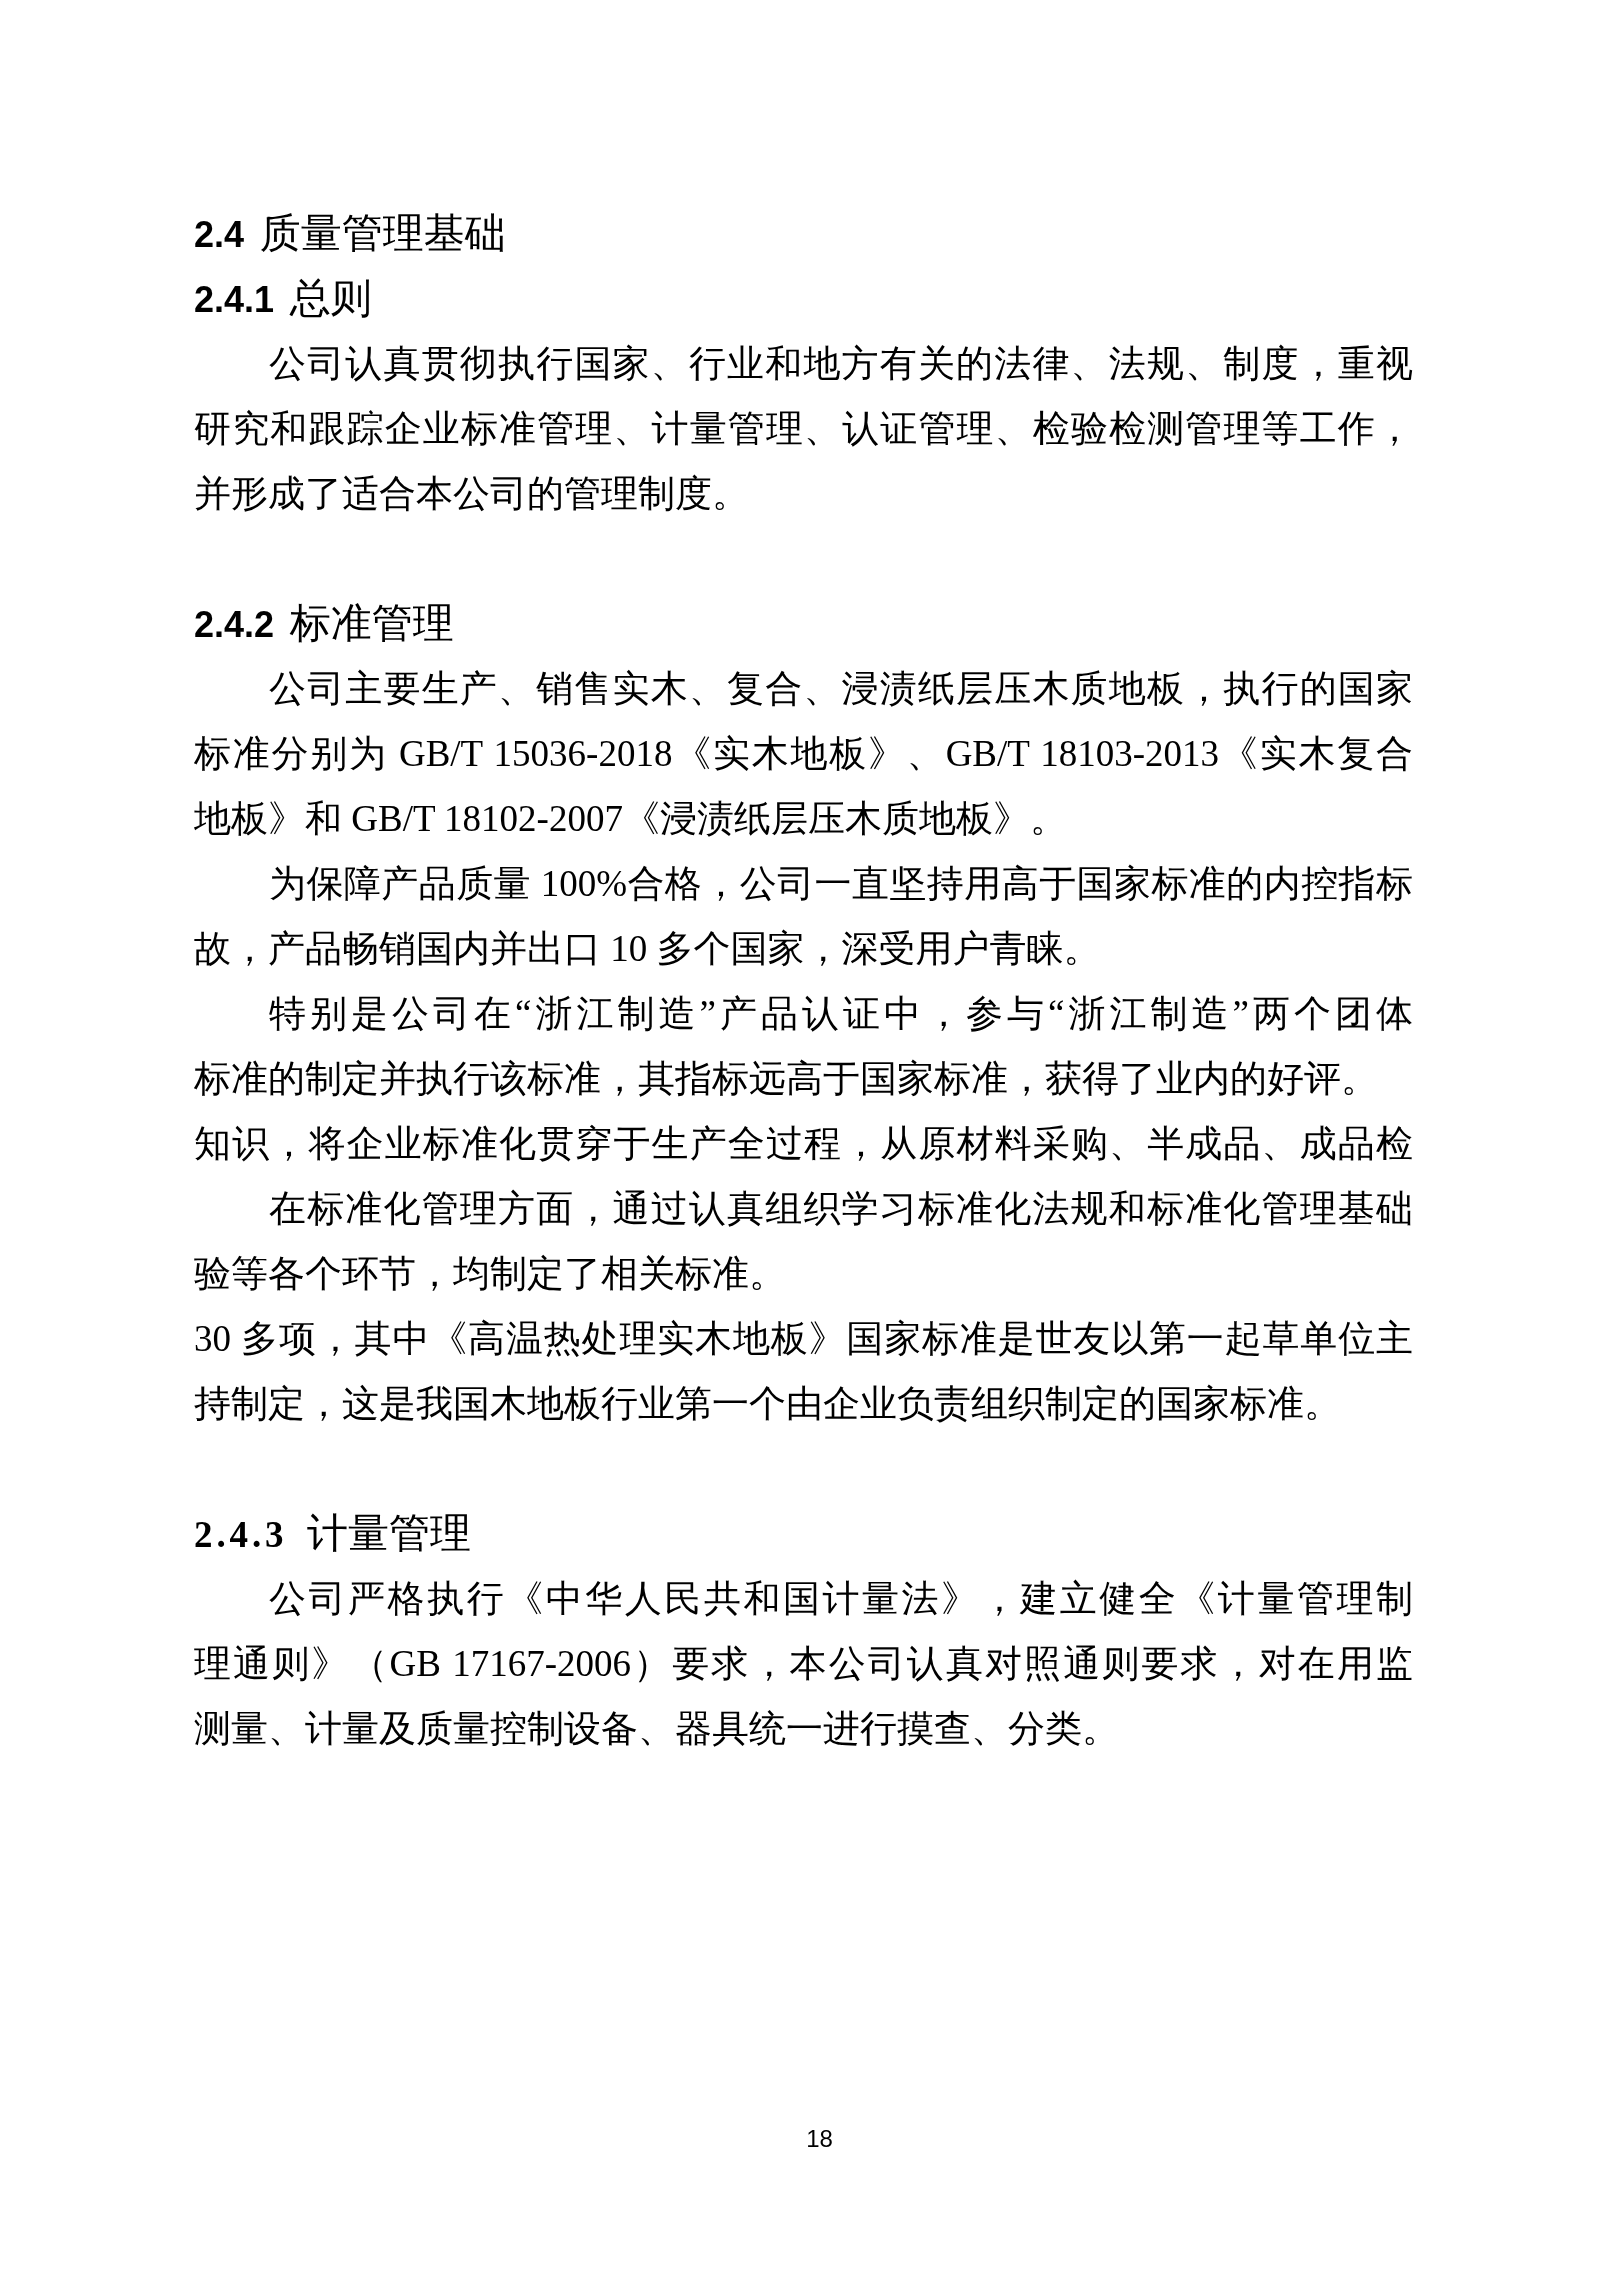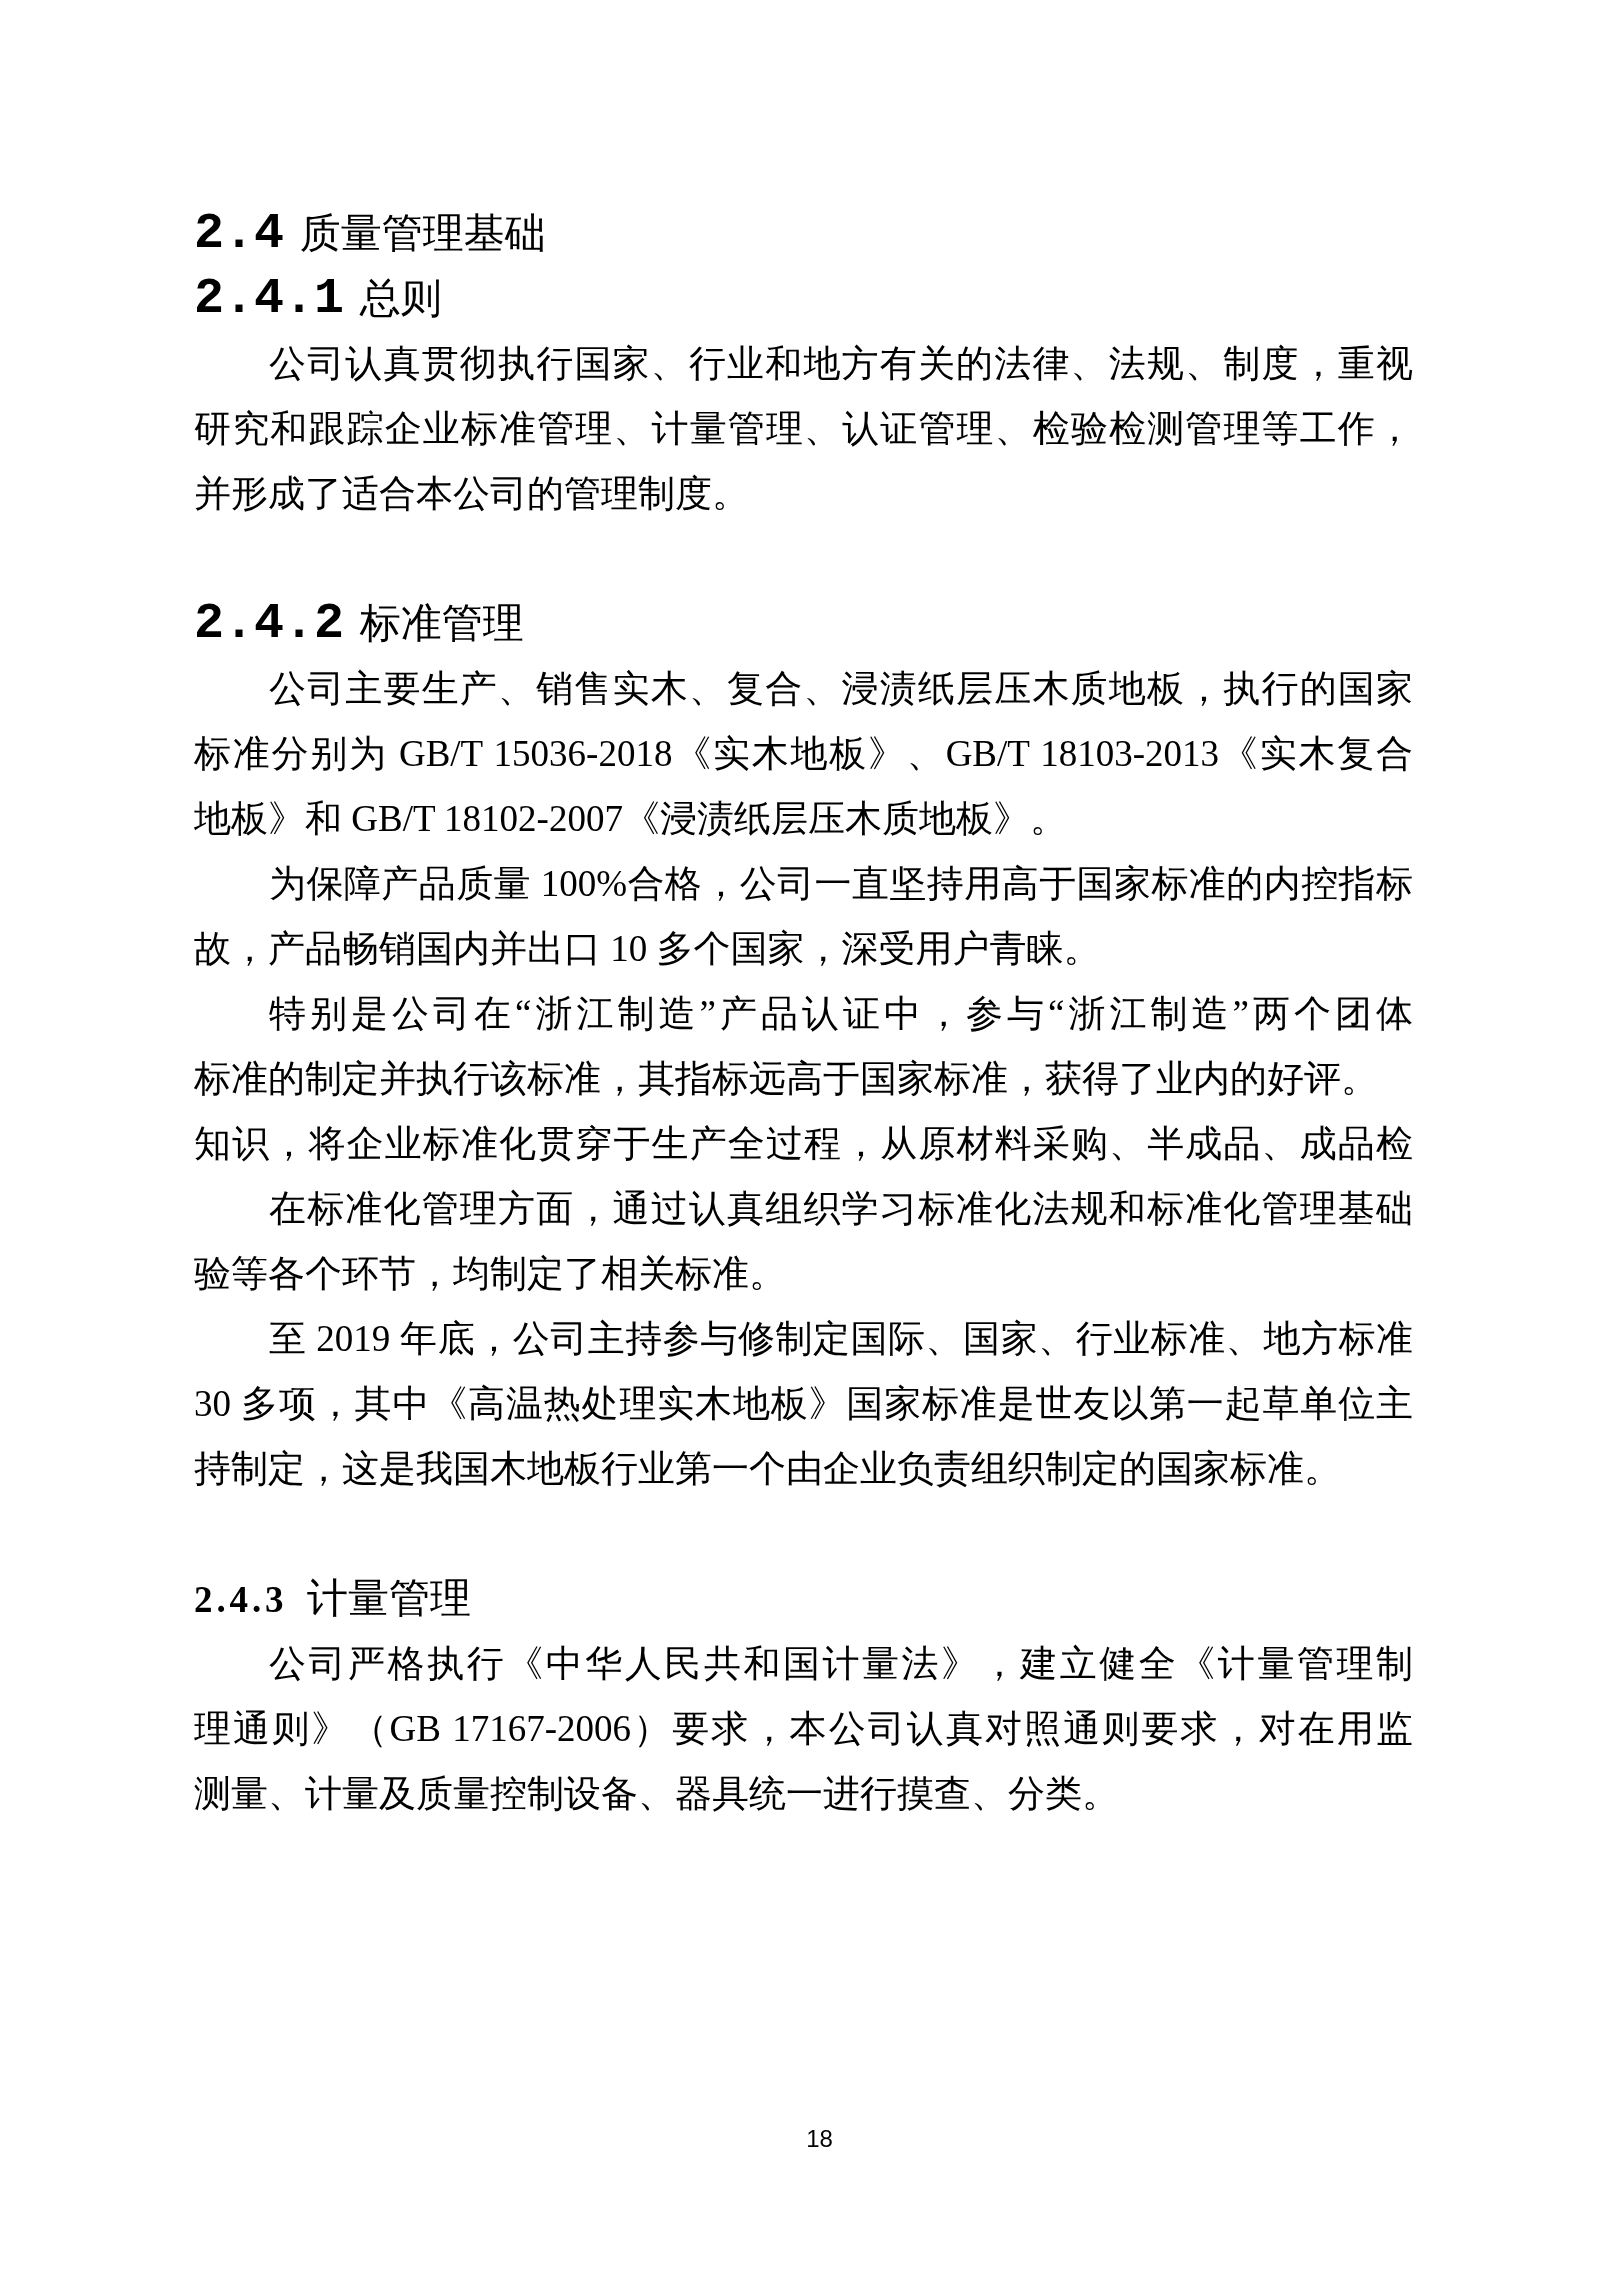--- a/index.html
+++ b/index.html
@@ -26,23 +26,23 @@
     overflow: hidden;
   }
   .ind  { text-indent: 75px; }                       
   .just { text-align: justify; text-align-last: justify; } 
   .last { text-align: left; }
   .blank { height: 65px; }
 
   
   .heading { white-space: nowrap; }
   .hnum-sans {
-    font-family: Liberation Mono, monospace;
+    font-family: Liberation Sans, sans-serif;
     font-weight: 700;
-    font-size: 50px;
+    font-size: 36px;
     margin-right: 15.7px;
   }
   .hnum-serif {
     font-family: "Liberation Serif", serif;
     font-weight: 700;
     font-size: 37px;
     letter-spacing: 3.9px;
     margin-right: 19.6px;
   }
   .htitle {
@@ -92,21 +92,20 @@
   <div class="ln ind just">为保障产品质量 100%合格，公司一直坚持用高于国家标准的内控指标</div>
   <div class="ln last">故，产品畅销国内并出口 10 多个国家，深受用户青睐。</div>
 
   <div class="ln ind just">特别是公司在“浙江制造”产品认证中，参与“浙江制造”两个团体</div>
   <div class="ln last">标准的制定并执行该标准，其指标远高于国家标准，获得了业内的好评。</div>
 
   <div class="ln just">知识，将企业标准化贯穿于生产全过程，从原材料采购、半成品、成品检</div>
   <div class="ln ind just">在标准化管理方面，通过认真组织学习标准化法规和标准化管理基础</div>
   <div class="ln last">验等各个环节，均制定了相关标准。</div>
 
-  <div class="ln ind just">至 2019 年底，公司主持参与修制定国际、国家、行业标准、地方标准</div>
   <div class="ln just">30 多项，其中《高温热处理实木地板》国家标准是世友以第一起草单位主</div>
   <div class="ln last">持制定，这是我国木地板行业第一个由企业负责组织制定的国家标准。</div>
 
   <div class="ln blank"></div>
 
   <div class="ln heading">
     <span class="hnum-serif">2.4.3</span><span class="htitle">计量管理</span>
   </div>
 
   <div class="ln ind just">公司严格执行《中华人民共和国计量法》，建立健全《计量管理制度》，</div>

